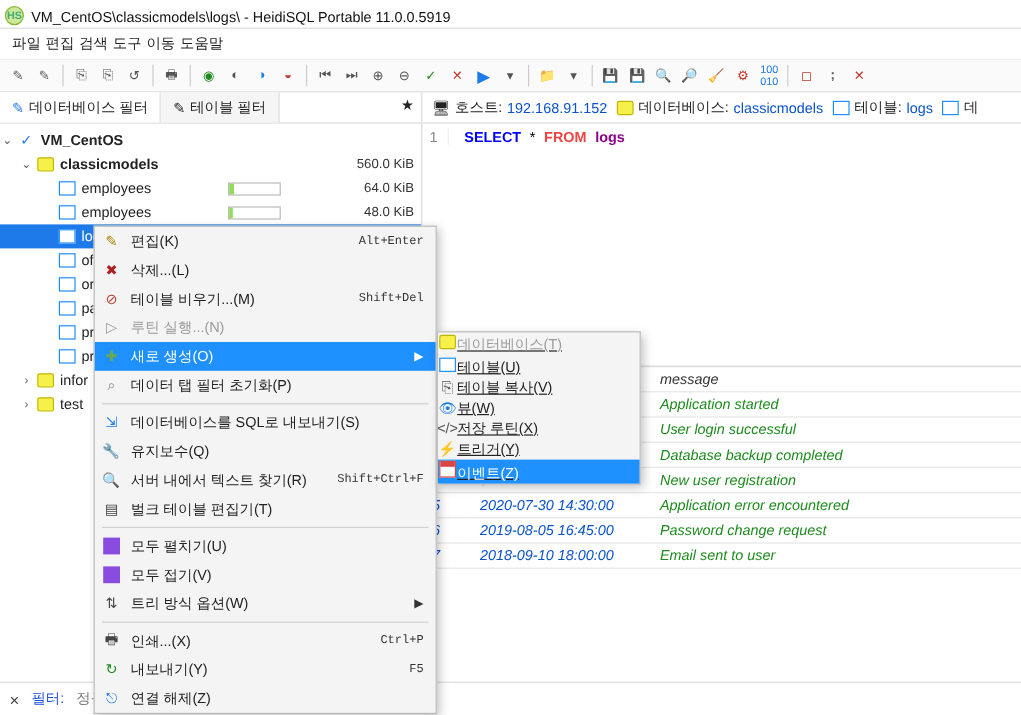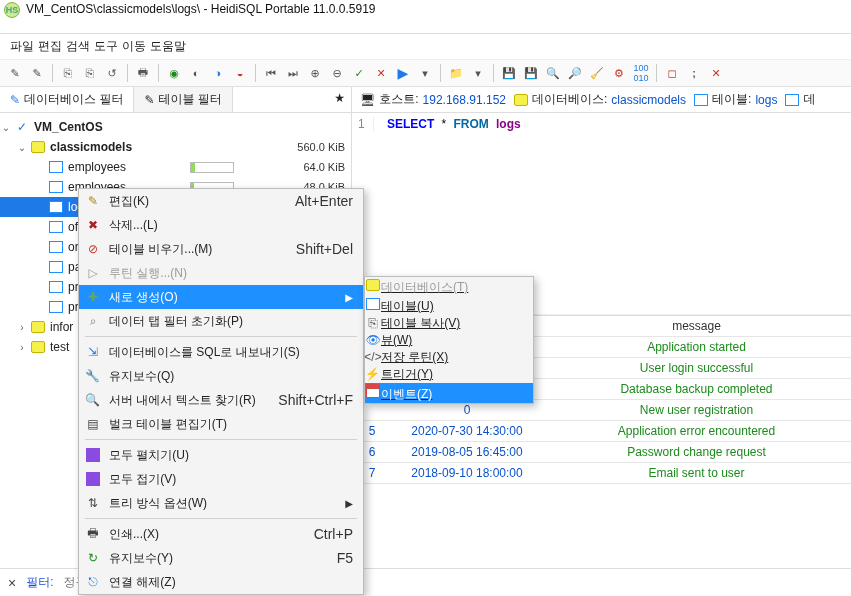--- a/index.html
+++ b/index.html
@@ -1,17 +1,17 @@
 <!DOCTYPE html>
 <html><head>
   <meta charset="utf-8">
   <style>
     * { margin: 0; padding: 0; box-sizing: border-box; font-family: "Malgun Gothic","Segoe UI",Tahoma,sans-serif; font-size: 12px; }
     body { background:#fff; width:851px; height:596px; overflow:hidden; position:relative; color:#222; }
-    .titlebar { height:34px; display:flex; align-items:flex-start; padding:2px 4px; border-bottom:1px solid #ddd; }
+    .titlebar { height:24px; display:flex; align-items:flex-end; padding:2px 4px; border-bottom:1px solid #ddd; }
     .title-icon { width:16px; height:16px; border-radius:50%; background:#cde89a; border:1px solid #85b82e; margin-right:6px; display:flex; align-items:center; justify-content:center; font-size:9px; font-weight:bold; color:#4a7; }
     .titlebar span.title { font-size:12px; color:#111; }
     .menubar { display:flex; gap:4px; padding:4px 10px; border-bottom:1px solid #eee; }
     .menubar span { color:#222; }
     .toolbar { display:flex; align-items:center; gap:4px; padding:4px 6px; border-bottom:1px solid #e0e0e0; background:#fafafa; }
     .tb-btn { width:18px; height:18px; border:1px solid transparent; display:flex; align-items:center; justify-content:center; font-size:11px; color:#555; border-radius:2px; }
     .tb-sep { width:1px; height:18px; background:#ccc; margin:0 2px; }
     .main { display:flex; height:calc(596px - 22px - 26px - 30px - 28px); }
     .leftpanel { width:352px; border-right:1px solid #ddd; display:flex; flex-direction:column; position:relative; }
     .tabbar { display:flex; border-bottom:1px solid #ddd; }
@@ -30,39 +30,39 @@
     .bar { width:44px; height:11px; border:1px solid #bbb; margin-left:auto; margin-right:6px; background:#fff; position:relative; }
     .bar i { position:absolute; left:0; top:0; bottom:0; background:#93db5a; }
     .rightpanel { flex:1; display:flex; flex-direction:column; }
     .rtoolbar { display:flex; align-items:center; gap:8px; padding:4px 8px; border-bottom:1px solid #ddd; }
     .rtoolbar .chip { display:flex; align-items:center; gap:4px; }
     .rtoolbar .blue { color:#0a52cc; }
     .sql { padding:4px 6px; border-bottom:1px solid #eee; font-family: Consolas,Menlo,monospace; min-height:202px; }
     .gutter { color:#888; padding-right:8px; border-right:1px solid #eee; margin-right:6px; }
     .kw-select { color:#0000ff; font-weight:bold; }
     .kw-star { color:#000; }
-    .kw-from { color:#0369a1; font-weight:bold; }
+    .kw-from { color:#ef4444; font-weight:bold; }
     .kw-table { color:#8a0087; font-weight:bold; }
     .grid { flex:1; overflow:auto; }
     .grid table { border-collapse:collapse; width:100%; }
-    .grid th, .grid td { border-bottom:1px solid #e6e6e6; padding:3px 8px; text-align:center; white-space:nowrap; }
+    .grid th, .grid td { border-bottom:1px solid #e6e6e6; padding:3px 8px; text-align:left; white-space:nowrap;font-style:italic; }
     .grid th { color:#333; font-weight:normal; border-top:1px solid #ddd; }
     .col-id { color:#0a52cc; text-align:right; width:40px; }
     .col-ts { color:#0a52cc; }
     .col-msg { color:#1c8a1c; }
     .statusbar { position:absolute; left:0; right:0; bottom:0; height:28px; border-top:1px solid #ddd; display:flex; align-items:center; padding:4px 8px; gap:10px; background:#fff; }
     .closex { font-size:14px; color:#444; }
     .filter-lbl { color:#1d4ed8; }
     .filter-val { color:#777; }
     
     .menu { position:absolute; width:286px; background:#f4f4f4; border:1px solid #bcbcbc; box-shadow:3px 3px 8px rgba(0,0,0,.25); z-index:50; }
     .menu .mi { display:flex; align-items:center; height:24px; padding:0 10px 0 6px; gap:8px; }
     .menu .mi.disabled { color:#9b9b9b; }
     .menu .mi.hover { background:#1e90ff; color:#fff; }
-    .menu .mi .shortcut { margin-left:auto; color:#333; font-size:14px; }
+    .menu .mi .shortcut { margin-left:auto; color:#333; font-size:10px;font-family:Liberation Mono, monospace; }
     .menu .mi .sub { margin-left:auto; color:#333; font-size:10px; }
     .menu .mi.hover .sub { color:#fff; }
     .menu-sep { height:1px; background:#d0d0d0; margin:3px 6px; }
     .mi-icon { width:16px; height:16px; display:inline-flex; align-items:center; justify-content:center; font-size:12px; }
     .submenu { position:absolute; width:170px; background:#f4f4f4; border:1px solid #bcbcbc; box-shadow:3px 3px 8px rgba(0,0,0,.25); z-index:60; }
     .submenu .mi.disabled { color:#9b9b9b; }
     .submenu .mi.hover { background:#1e90ff; color:#fff; }
     .ic-db { width:14px; height:12px; background:#f6f04a; border:1px solid #c0b800; border-radius:2px; display:inline-block; }
     .ic-table { width:14px; height:12px; background:#fff; border:1px solid #1e90ff; display:inline-block; }
     .ic-copy { color:#555; }
@@ -430,21 +430,21 @@
       <span class="sub">▶</span>
     </div>
     <div class="menu-sep"></div>
     <div class="mi">
       <span class="mi-icon ic-print">🖶</span>
       <span>인쇄...(X)</span>
       <span class="shortcut">Ctrl+P</span>
     </div>
     <div class="mi">
       <span class="mi-icon ic-refresh">↻</span>
-      <span>유지보수(Y)</span>
+      <span>내보내기(Y)</span>
       <span class="shortcut">F5</span>
     </div>
     <div class="mi">
       <span class="mi-icon ic-disconnect">⎋</span>
       <span>연결 해제(Z)</span>
     </div>
   </div>
 
 <div class="submenu" id="sub-menu" style="left:364px; top:276px;text-decoration:underline;">
     <div class="mi disabled"><span class="mi-icon">

